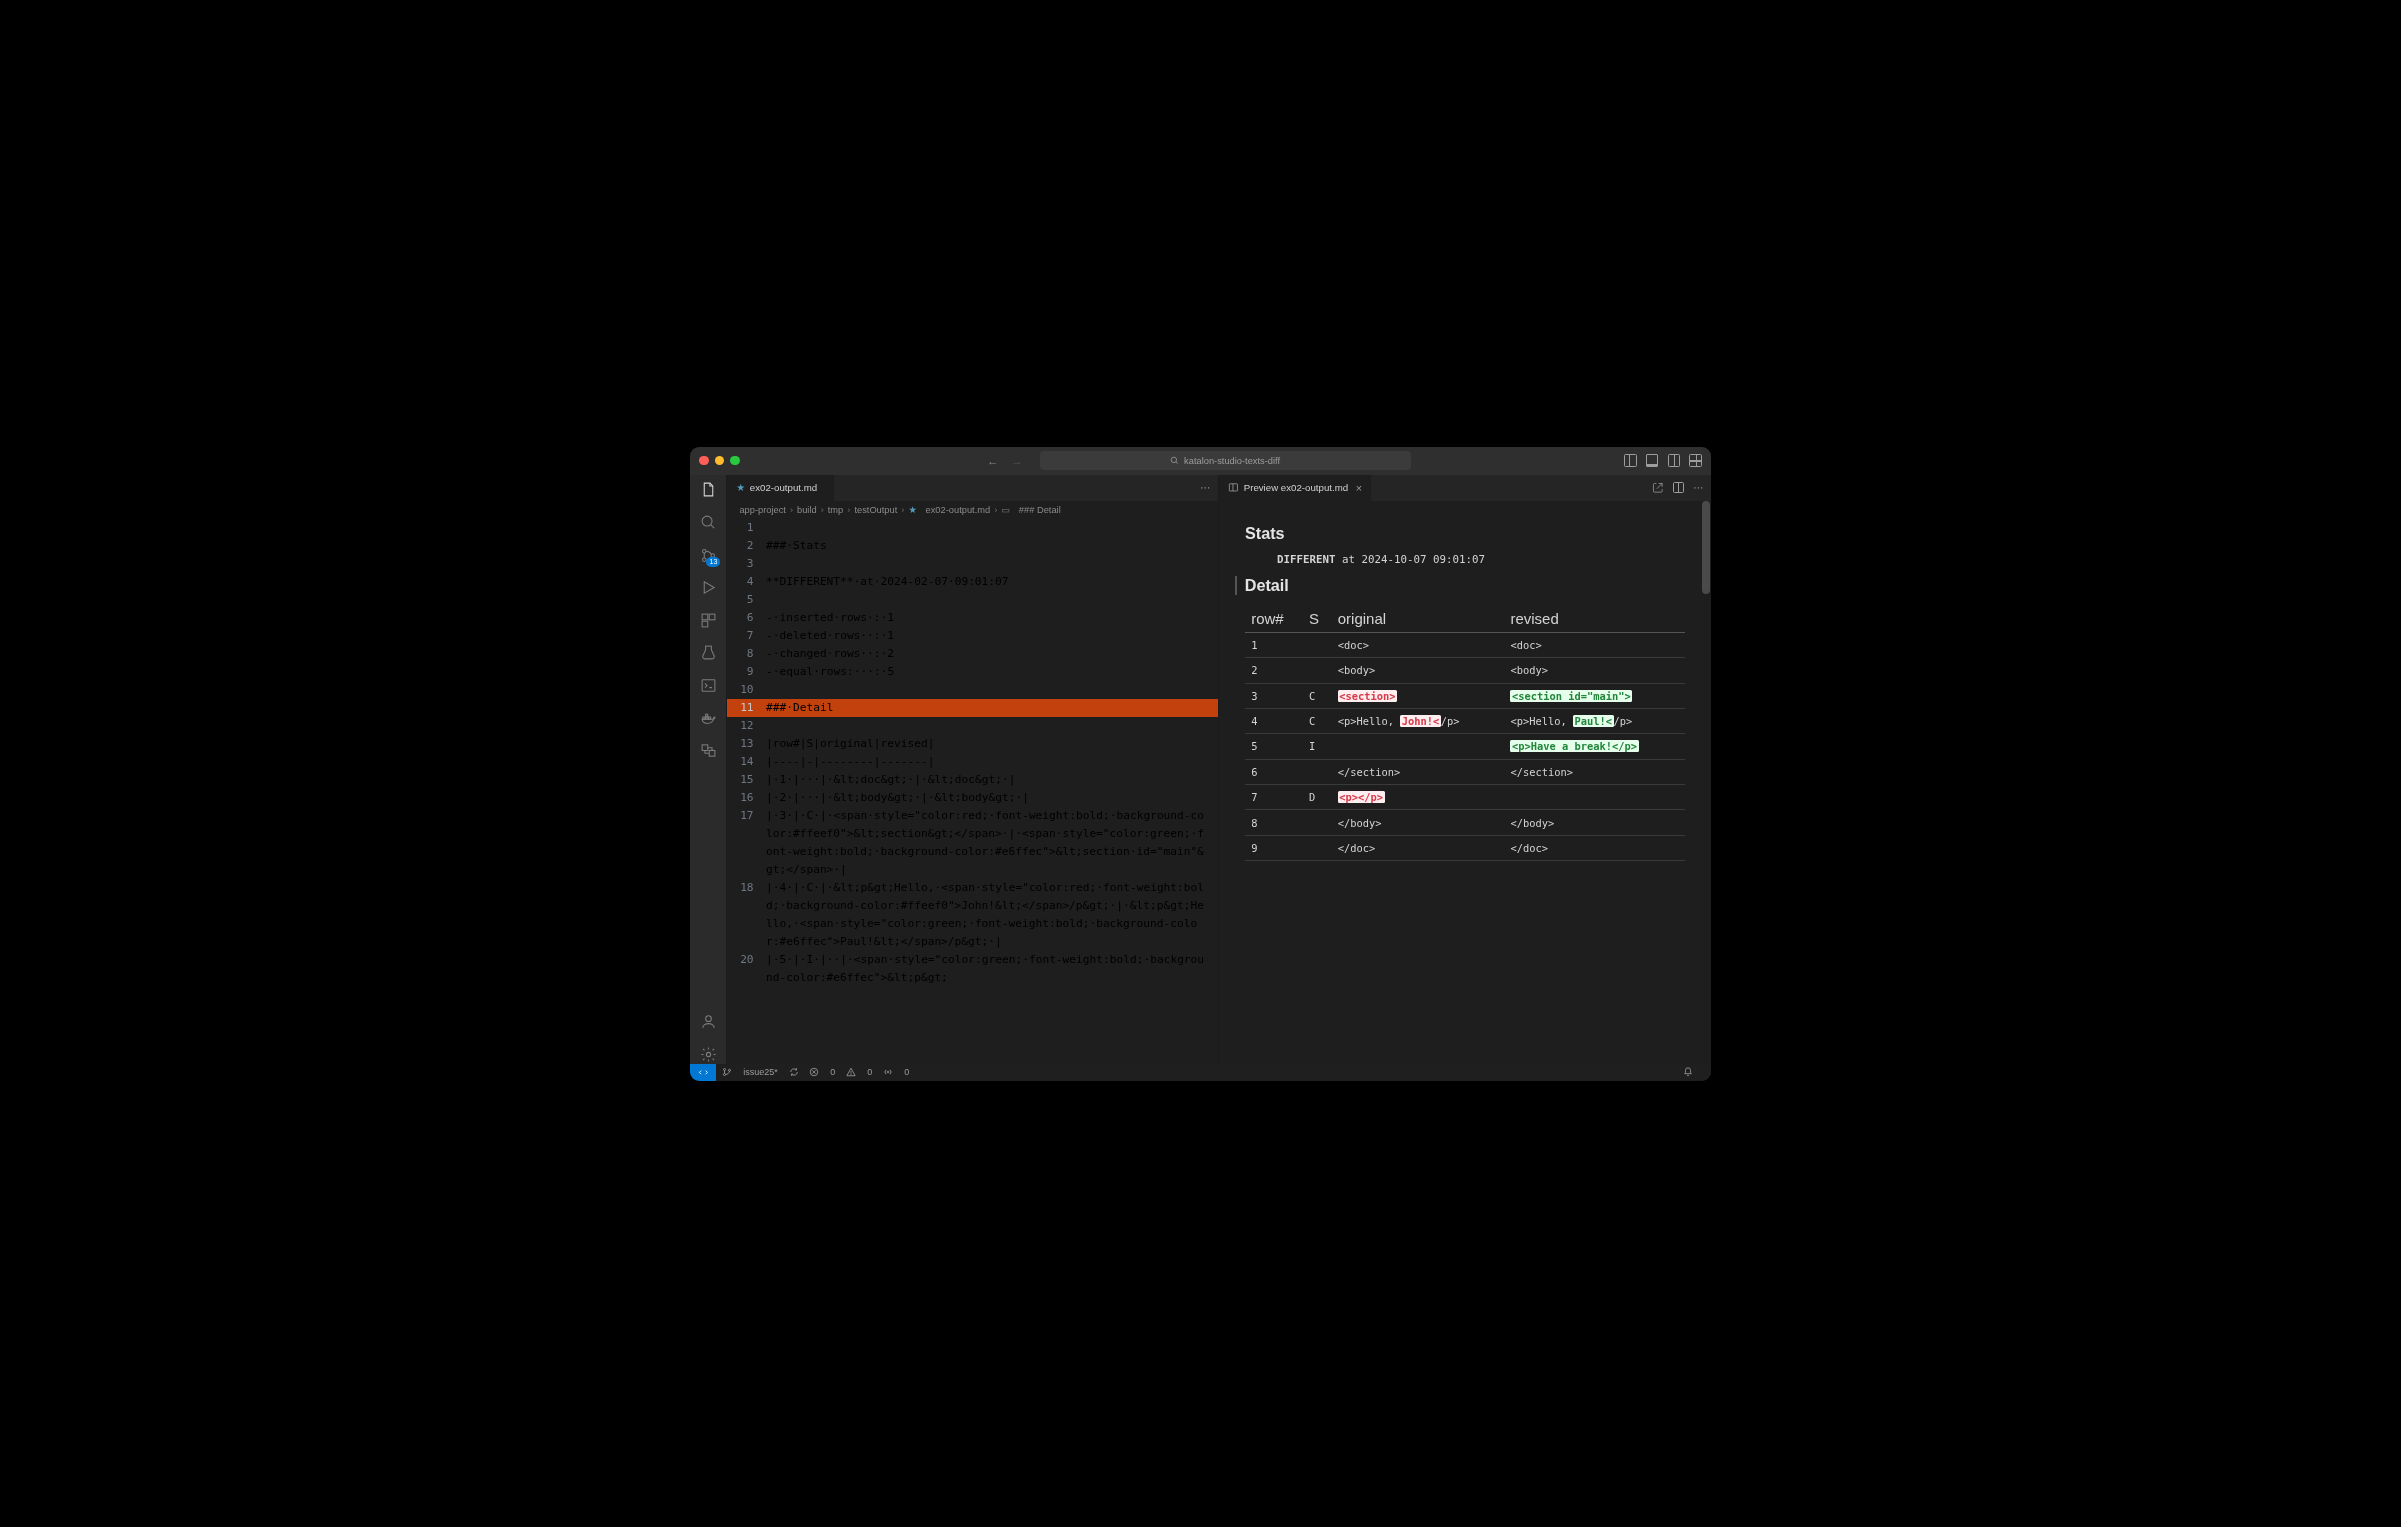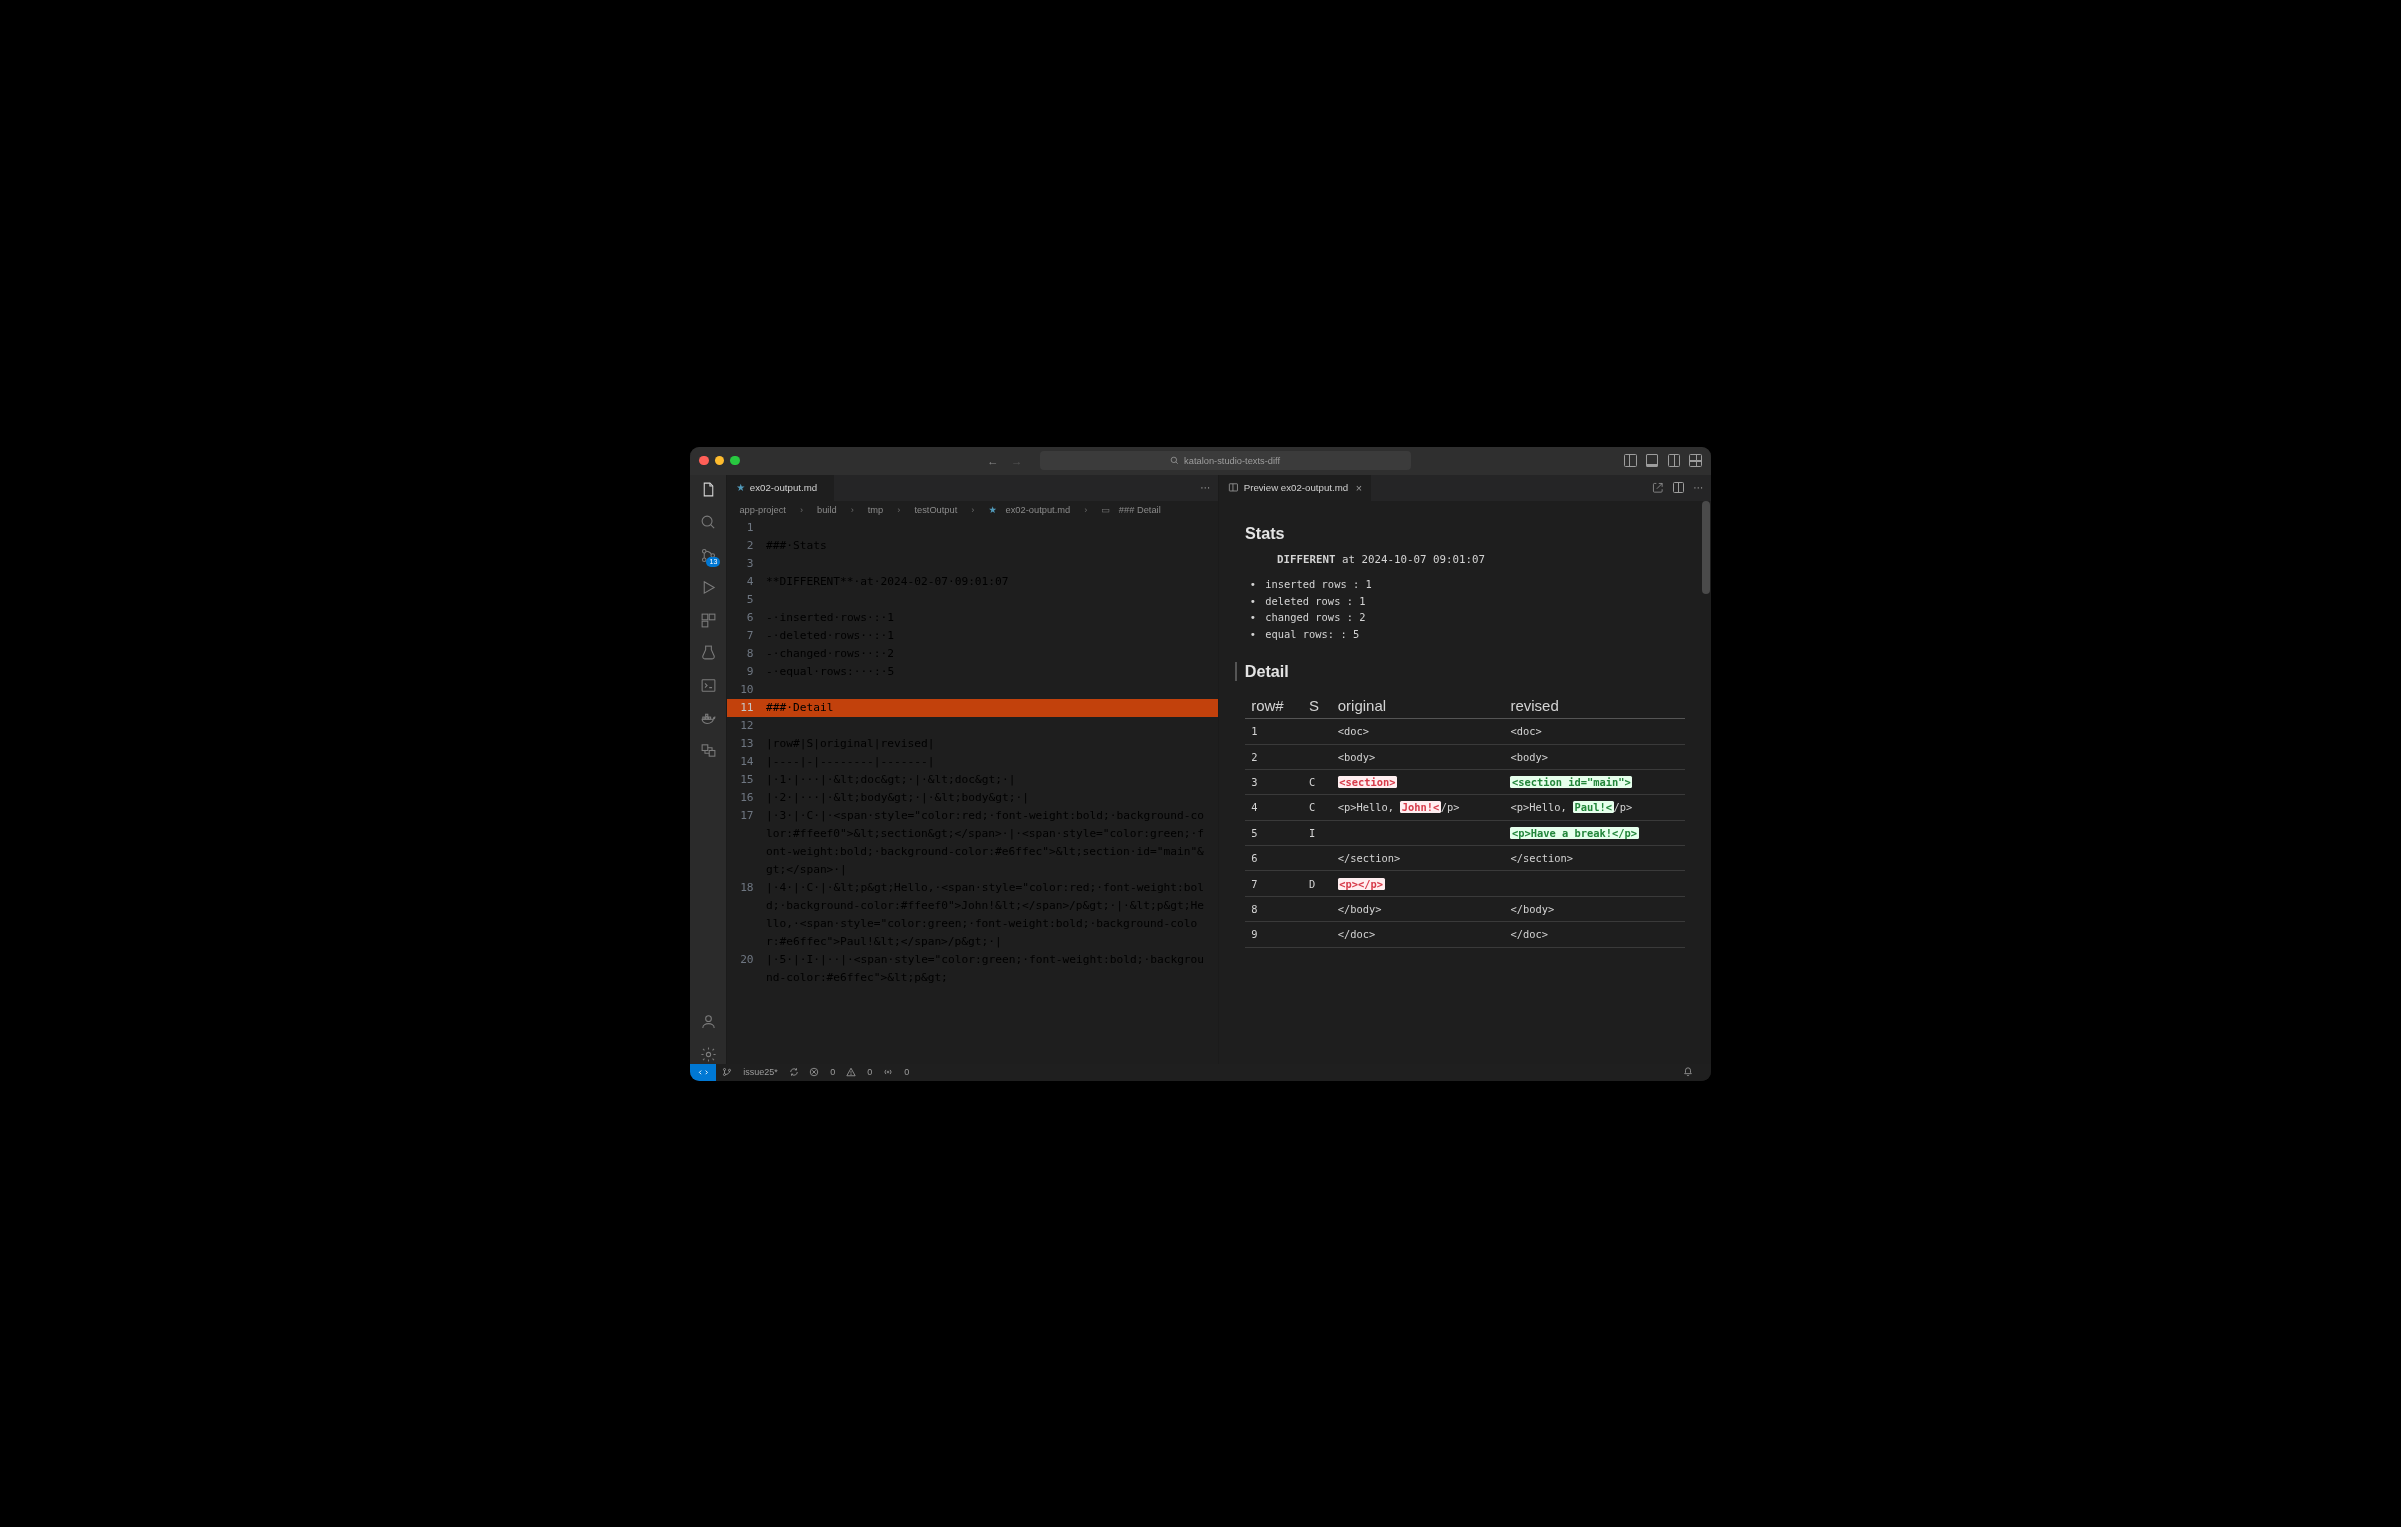--- a/index.html
+++ b/index.html
@@ -104,21 +104,21 @@
   }
   .tab .close { color:#9a9a9a; font-size:10.8px; margin-left:3.1px; }
   .tab-icon-md { color:#519aba; font-size:10px; }
   .tabbar .grow { flex:1; }
   .tabbar .tab-actions { display:flex; align-items:center; gap:9.3px; padding:0 7.7px; color:#9d9d9d; }
 
   .breadcrumb {
     height:18.6px;
     display:flex; align-items:center;
     padding: 0 12.4px;
-    gap:14px;
+    gap:4px;
     font-size:9.3px;
     color:#8a8a8a;
     flex:0 0 auto;
   }
   .breadcrumb .sep { color:#6a6a6a; }
   .breadcrumb .seg { display:flex; align-items:center; gap:3.1px; }
 
   .code-area {
     flex:1 1 auto;
     display:flex;
@@ -431,26 +431,20 @@
             <span class="tb-icon split-r" style="width:10.8px;height:10.8px;border-color:#9d9d9d"></span>
             <span>⋯</span>
           </div>
         </div>
         <div class="preview-body">
           <div class="scroll-ind"></div>
           <h3>Stats</h3>
           <div class="stat-line">
             <span class="diff">DIFFERENT</span><span> at 2024-10-07 09:01:07</span>
           </div>
-          <ul class="bullets" id="bullets">
-              <li>inserted rows : 1</li>
-              <li>deleted rows  : 1</li>
-              <li>changed rows  : 2</li>
-              <li>equal rows:   : 5</li>
-            </ul>
           <h3 class="bar">Detail</h3>
           <table class="diff">
             <thead>
                 <tr>
               <th>row#</th>
               <th>S</th>
               <th>original</th>
               <th>revised</th>
             </tr>
               </thead>

